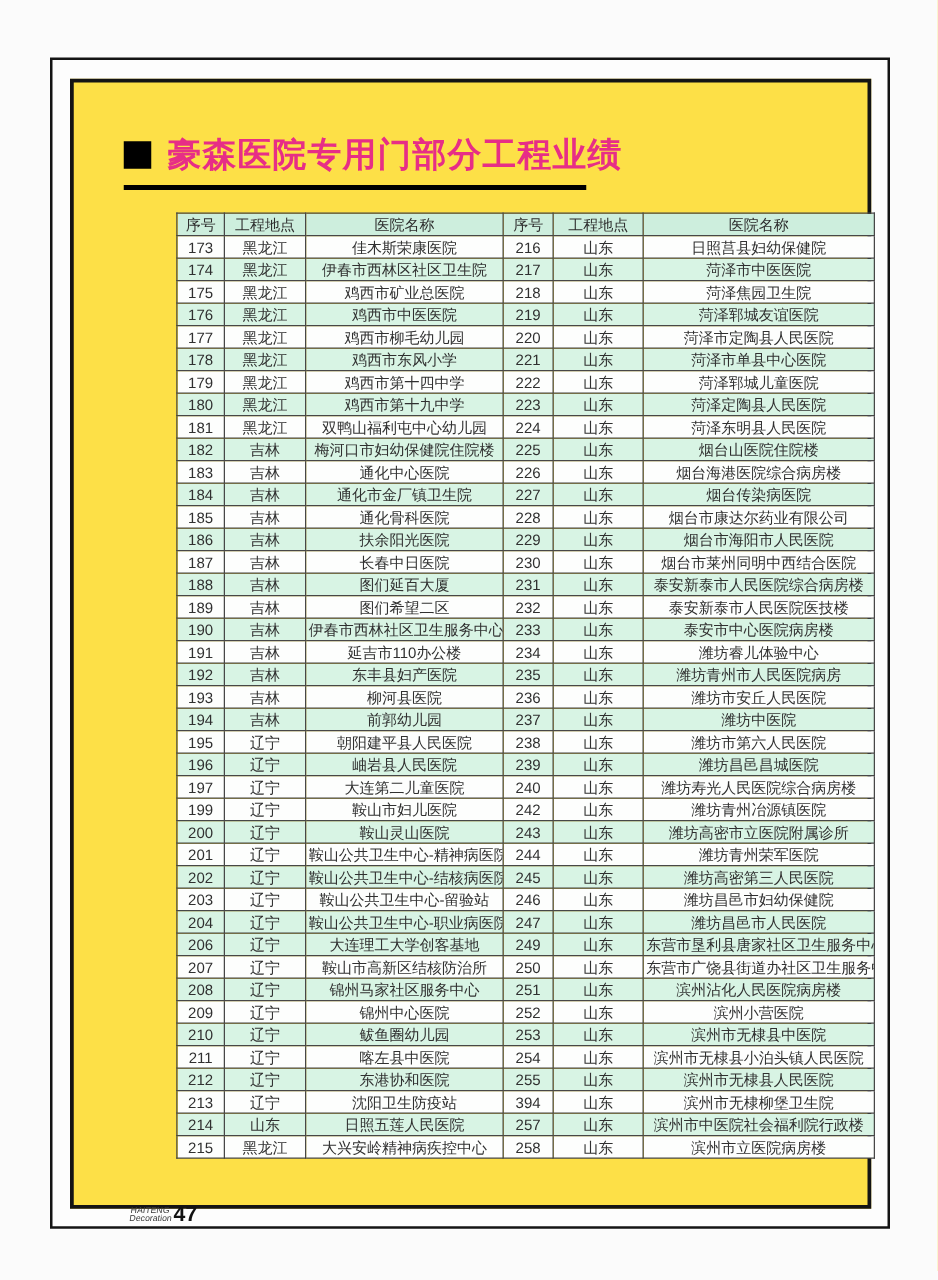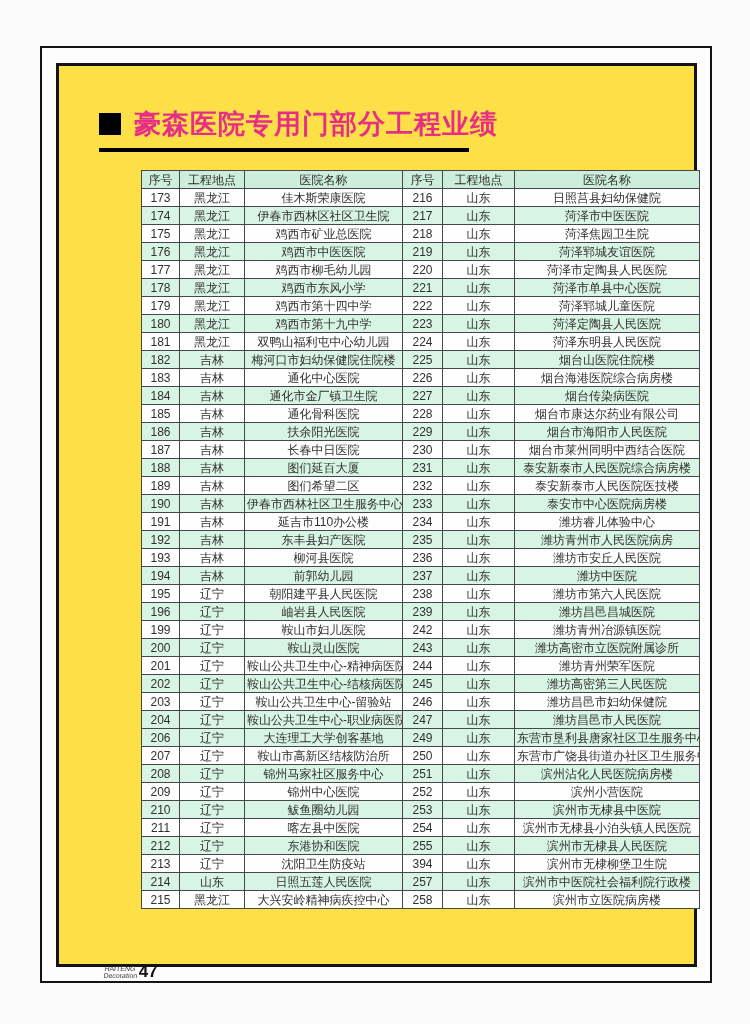--- a/index.html
+++ b/index.html
@@ -323,20 +323,28 @@
             </tr>
             <tr class="band">
               <td>196</td>
               <td>辽宁</td>
               <td>岫岩县人民医院</td>
               <td>239</td>
               <td>山东</td>
               <td>潍坊昌邑昌城医院</td>
             </tr>
             <tr class="plain">
+              <td>197</td>
+              <td>辽宁</td>
+              <td>大连第二儿童医院</td>
+              <td>240</td>
+              <td>山东</td>
+              <td>潍坊寿光人民医院综合病房楼</td>
+            </tr>
+            <tr class="plain">
               <td>199</td>
               <td>辽宁</td>
               <td>鞍山市妇儿医院</td>
               <td>242</td>
               <td>山东</td>
               <td>潍坊青州冶源镇医院</td>
             </tr>
             <tr class="band">
               <td>200</td>
               <td>辽宁</td>

